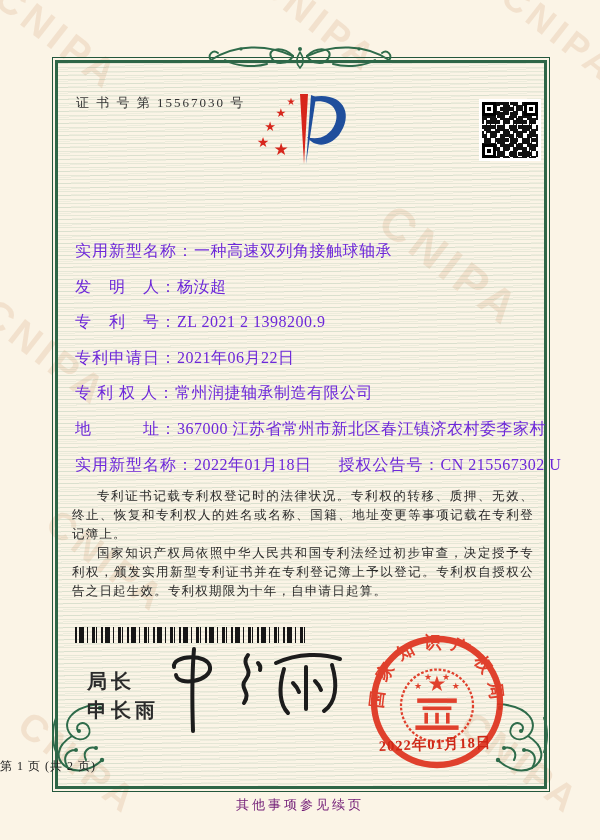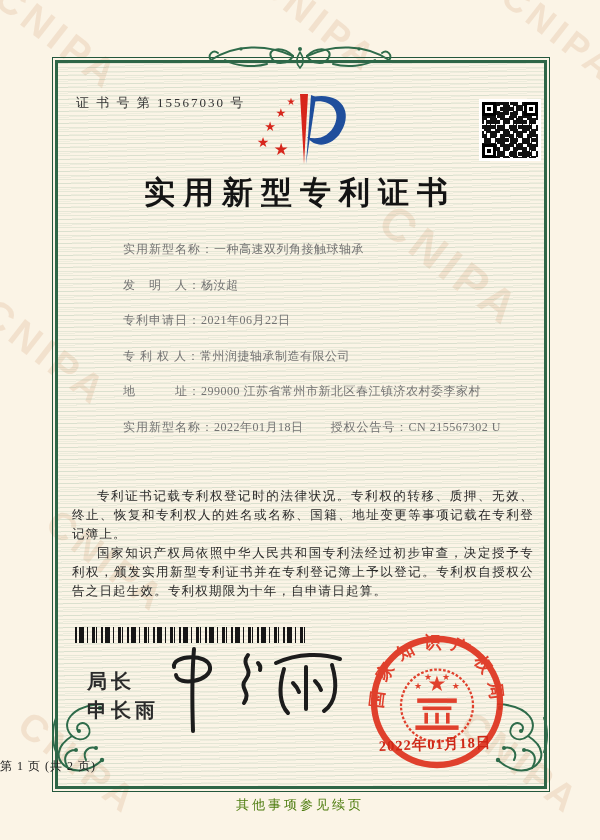--- a/index.html
+++ b/index.html
@@ -32,21 +32,21 @@
         repeating-conic-gradient(#111 0% 25%, transparent 0% 50%) 2px 3px/ 13px 13px;
       }
   .finder{position:absolute;width:14px;height:14px;background:#fff;border:3px solid #000;box-sizing:border-box;}
   .finder::after{content:"";position:absolute;inset:2px;background:#000;}
   .f-tl{left:3px;top:3px;} .f-tr{right:3px;top:3px;} .f-bl{left:3px;bottom:3px;}
 
   .title{position:absolute;left:0;top:172px;width:100%;text-align:center;font-size:31px;font-weight:bold;
       letter-spacing:8px;color:#141414;}
 
   .content{position:absolute;left:75px;top:241px;width:456px;}
-  .frow{height:35.6px;font-size:12px;color:#737373;white-space:nowrap;margin-left:48px;}
+  .frow{height:35.6px;font-size:16px;color:#6d28d9;white-space:nowrap;}
   .flabel{letter-spacing:1px;}
   .fvalue{letter-spacing:0.5px;}
   .grant-pair2{margin-left:27px;}
 
   .paras{position:absolute;left:72px;top:487px;width:462px;font-size:12.5px;line-height:19px;
       letter-spacing:1.2px;color:#2a2a2a;text-align:justify;}
   .paras p{margin:0;text-indent:2em;}
 
   .barcode{position:absolute;left:75px;top:627px;width:233px;height:16px;
       background:repeating-linear-gradient(90deg,
@@ -58,21 +58,21 @@
 
   .officer{position:absolute;left:87px;top:667px;font-family:"Liberation Sans","DejaVu Sans",sans-serif;
       font-size:20px;font-weight:600;color:#2b2b2b;letter-spacing:4px;line-height:29px;}
   .sign{position:absolute;left:152px;top:643px;}
 
   .seal{position:absolute;left:365px;top:630px;opacity:0.93;}
   .seal-date{position:absolute;left:360px;top:735px;width:150px;text-align:center;font-size:14.5px;
       font-weight:bold;color:#cf2817;letter-spacing:1px;transform:rotate(-2deg);}
 
   .page-info{position:absolute;left:0;top:758px;width:100%;text-align:left;font-size:12px;color:#222;letter-spacing:1px;font-family:Liberation Serif, serif;}
-  .cont-note{position:absolute;left:0;top:796px;width:100%;text-align:center;font-size:13px;color:#4d7c0f;letter-spacing:3px;}
+  .cont-note{position:absolute;left:0;top:796px;width:100%;text-align:center;font-size:13px;color:#701a75;letter-spacing:3px;}
 </style>
 </head>
 <body>
 
 <div class="page">
 
   <span class="wm" style="left:-16px;top:14px;font-size:40px;">CNIPA</span>
   <span class="wm" style="left:248px;top:0px;font-size:38px;">CNIPA</span>
   <span class="wm" style="left:492px;top:12px;font-size:36px;">CNIPA</span>
   <span class="wm" style="left:-28px;top:330px;font-size:40px;">CNIPA</span>
@@ -152,37 +152,39 @@
     <path d="M58,7 C88,1 101,23 85,45 C74,58 60,57 53,47 C64,51 76,46 81,34 C87,19 75,8 57,12 Z" fill="#1f4e9c"></path>
   </svg>
 
   <div class="qr">
     <div class="qr-noise"></div>
     <div class="finder f-tl"></div>
     <div class="finder f-tr"></div>
     <div class="finder f-bl"></div>
   </div>
 
-  <div class="title">实用新型专利证书</div>
 
   <div class="content">
     <div class="frow">
       <span class="flabel">实用新型名称：</span><span class="fvalue">一种高速双列角接触球轴承</span>
     </div>
     <div class="frow">
       <span class="flabel">发　明　人：</span><span class="fvalue">杨汝超</span>
     </div>
     <div class="frow">
+      <span class="flabel">专　利　号：</span><span class="fvalue">ZL 2021 2 1398200.9</span>
+    </div>
+    <div class="frow">
       <span class="flabel">专利申请日：</span><span class="fvalue">2021年06月22日</span>
     </div>
     <div class="frow">
       <span class="flabel">专 利 权 人：</span><span class="fvalue">常州润捷轴承制造有限公司</span>
     </div>
     <div class="frow">
-      <span class="flabel">地　　　址：</span><span class="fvalue">299000 江苏省常州市新北区春江镇济农村委李家村</span>
+      <span class="flabel">地　　　址：</span><span class="fvalue">367000 江苏省常州市新北区春江镇济农村委李家村</span>
     </div>
     <div class="frow">
       <span class="flabel">实用新型名称：</span><span class="fvalue">2022年01月18日</span><span class="flabel grant-pair2">授权公告号：</span><span class="fvalue">CN 215567302 U</span>
     </div>
   </div>
 
   <div class="paras">
     <p>专利证书记载专利权登记时的法律状况。专利权的转移、质押、无效、终止、恢复和专利权人的姓名或名称、国籍、地址变更等事项记载在专利登记簿上。</p>
     <p>国家知识产权局依照中华人民共和国专利法经过初步审查，决定授予专利权，颁发实用新型专利证书并在专利登记簿上予以登记。专利权自授权公告之日起生效。专利权期限为十年，自申请日起算。</p>
   </div>

